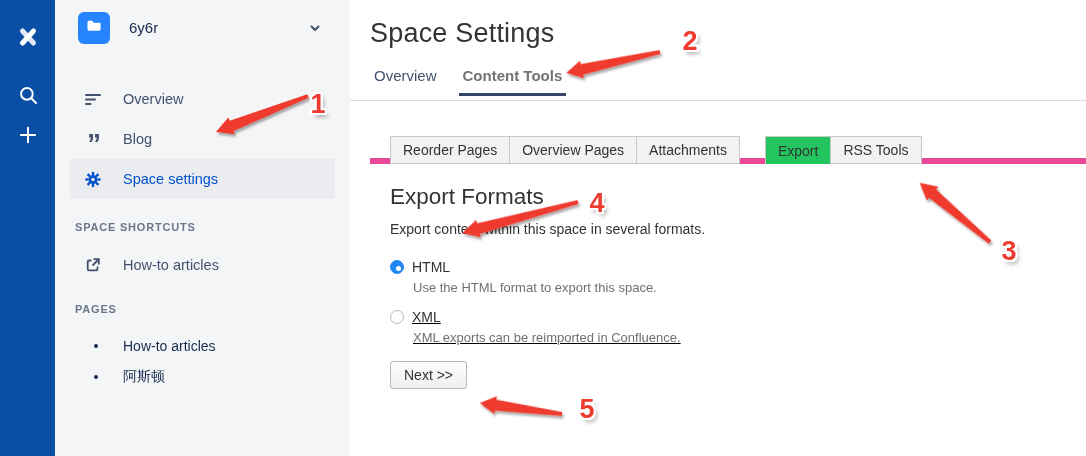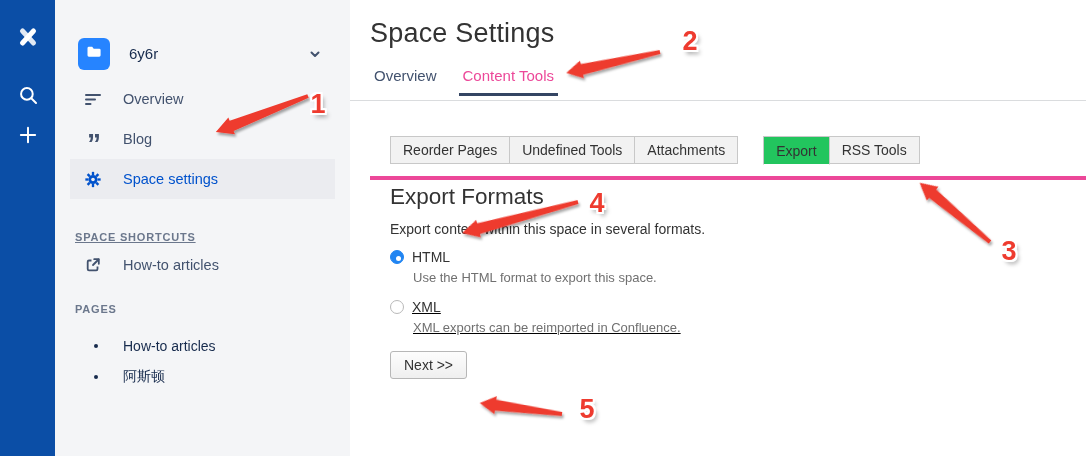--- a/index.html
+++ b/index.html
@@ -9,21 +9,21 @@
 
   
   #appbar { position:absolute; left:0; top:0; width:55px; height:456px; background:#0B4EA6;
             display:flex; flex-direction:column; align-items:center; padding-top:24px; }
   .appbar-btn { width:26px; height:26px; display:flex; align-items:center; justify-content:center; cursor:pointer; }
   .appbar-btn + .appbar-btn { margin-top:32px; }
   .appbar-btn.tight { margin-top:14px; }
 
   
   #sidebar { position:absolute; left:55px; top:0; width:295px; height:456px; background:#F4F5F7; }
-  .space-header { position:absolute; left:0; top:36px; width:100%; height:38px; display:flex; align-items:center; cursor:pointer; }
+  .space-header { position:absolute; left:0; top:10px; width:100%; height:38px; display:flex; align-items:center; cursor:pointer; }
   .space-avatar { position:absolute; left:23px; top:2px; width:32px; height:32px; background:#2684FF; border-radius:6px;
                   display:flex; align-items:center; justify-content:center; }
   .space-name { position:absolute; left:74px; top:9px; font-size:15px; font-weight:500; color:#172B4D; }
   .space-chevron { position:absolute; right:28px; top:11px; }
 
   .nav-list { position:absolute; top:79px; left:0; width:100%; }
   .nav-row { height:40px; margin:0 15px; padding-left:14px; display:flex; align-items:center; cursor:pointer; }
   .nav-row .nav-icon { width:18px; height:18px; display:flex; align-items:center; justify-content:center; }
   .nav-row .nav-label { margin-left:21px; font-size:14.5px; color:#42526E; }
   .nav-row.active { background:#EBECF0; }
@@ -39,33 +39,33 @@
   .page-list { position:absolute; top:330px; left:0; width:100%; }
   .page-row { height:31px; display:flex; align-items:center; padding-left:39px; cursor:pointer; }
   .page-bullet { width:4px; height:4px; border-radius:50%; background:#172B4D; }
   .page-label { margin-left:25px; font-size:14px; color:#172B4D; }
 
   
   #main { position:absolute; left:350px; top:0; width:736px; height:456px; background:#fff; }
   .page-title { position:absolute; left:20px; top:18px; font-size:27px; font-weight:400; color:#333; letter-spacing:.2px; }
   .top-tabs { position:absolute; left:20px; top:67px; display:flex; gap:18px; }
   .top-tab { font-size:15px; color:#42526E; padding:0 4px 9px 4px; border-bottom:3px solid transparent; cursor:pointer; }
-  .top-tab.active { color:#ec4899; font-weight:400; border-bottom-color:#344563;text-align:center; }
+  .top-tab.active { color:#737373; font-weight:700; border-bottom-color:#344563;text-align:center; }
   .main-hr { position:absolute; left:0; right:0; top:100px; border-bottom:1px solid #DADCDE; }
 
-  .subtab-strip { position:absolute; left:20px; right:0; top:136px; height:44px; border-bottom:4px solid #ec4899; }
+  .subtab-strip { position:absolute; left:20px; right:0; top:136px; height:28px; border-bottom:6px solid #ec4899; }
   .subtabs { position:absolute; left:20px; top:0; display:flex; }
   .subtab { height:28px; padding:0 12px; display:flex; align-items:center; font-size:14px; color:#333;
             background:#F2F2F2; border:1px solid #C8C8C8; margin-right:-1px; cursor:pointer; }
   .subtab.active { background:#22c55e; border-bottom:1px solid #fff; height:29px; position:relative; z-index:2;margin-left:26px; }
 
   .export-section { position:absolute; left:40px; top:184px; right:30px; }
   .export-heading { font-size:22.5px; font-weight:400; color:#333; }
   .export-intro { margin-top:11px; font-size:14px; color:#333; }
-  .option { margin-top:12px; }
+  .option { margin-top:22px; }
   .option-head { display:flex; align-items:center; cursor:pointer; }
   .radio { width:14px; height:14px; border-radius:50%; background:#fff; border:1px solid #B9B9B9; position:relative; flex:0 0 auto; }
   .radio.selected { background:#2185F2; border-color:#2185F2; }
   .radio.selected::after { content:""; position:absolute; left:4.5px; top:4.5px; width:5px; height:5px; border-radius:50%; background:#fff; }
   .option-label { margin-left:8px; font-size:14px; color:#333; }
   .option-desc { margin:5px 0 0 23px; font-size:13px; color:#707070; }
   .next-btn { display:inline-block; margin-top:16px; padding:5px 13px; font-size:14px; color:#333;
               background:linear-gradient(#FDFDFD,#EFEFEF); border:1px solid #B7B7B7; border-radius:3px; cursor:pointer;
               font-family:"Liberation Sans", sans-serif;text-align:center; }
 
@@ -153,21 +153,21 @@
                 <line x1="6.5" y1="13.5" x2="4" y2="16"></line>
             </g>
             <circle cx="10" cy="10" r="5" fill="#0052CC"></circle>
             <circle cx="10" cy="10" r="2" fill="#EBECF0"></circle>
           </svg>
         </span>
         <span class="nav-label">Space settings</span>
       </div>
     </div>
 
-    <div class="section-title" style="top:231px;text-decoration:underline;">SPACE SHORTCUTS</div>
+    <div class="section-title" style="top:221px;">SPACE SHORTCUTS</div>
     <div class="shortcut-row">
       <span class="nav-icon">
         <svg width="18" height="18" viewBox="0 0 18 18" fill="none" stroke="#42526E" stroke-width="1.8" stroke-linejoin="round">
           <path d="M7.5,4.5 H5 a1.3,1.3 0 0 0 -1.3,1.3 V13 a1.3,1.3 0 0 0 1.3,1.3 H12.2 a1.3,1.3 0 0 0 1.3,-1.3 V10.5"></path>
           <path d="M10.2,3.2 H14.8 V7.8" stroke-linecap="round"></path>
           <line x1="14.5" y1="3.5" x2="9" y2="9" stroke-linecap="round"></line>
         </svg>
       </span>
       <span class="nav-label">How-to articles</span>
     </div>
@@ -190,21 +190,21 @@
 
     <div class="top-tabs">
       <div class="top-tab">Overview</div>
       <div class="top-tab active">Content Tools</div>
     </div>
     <div class="main-hr"></div>
 
     <div class="subtab-strip">
       <div class="subtabs">
         <div class="subtab">Reorder Pages</div>
-        <div class="subtab">Undefined Tools</div>
+        <div class="subtab">Overview Pages</div>
         <div class="subtab">Attachments</div>
         <div class="subtab active">Export</div>
         <div class="subtab">RSS Tools</div>
       </div>
     </div>
 
     <div class="export-section">
       <div class="export-heading">Export Formats</div>
       <div class="export-intro">Export content within this space in several formats.</div>
 

